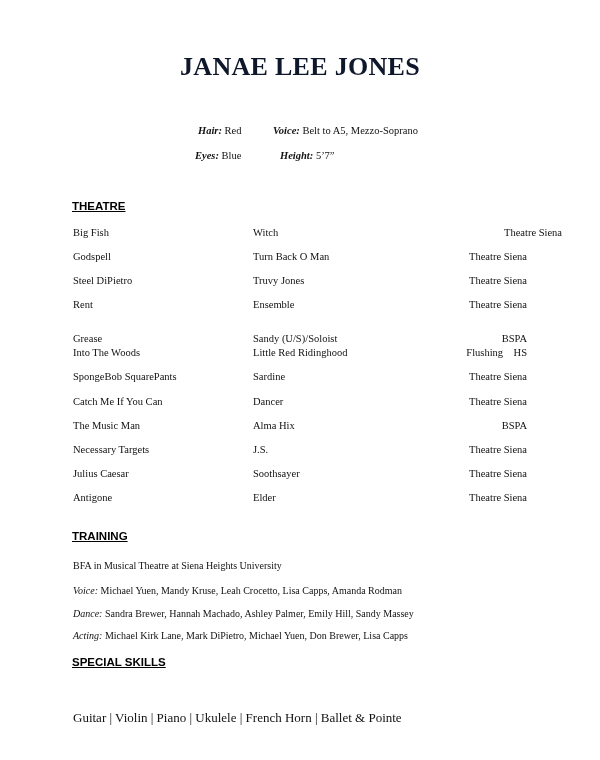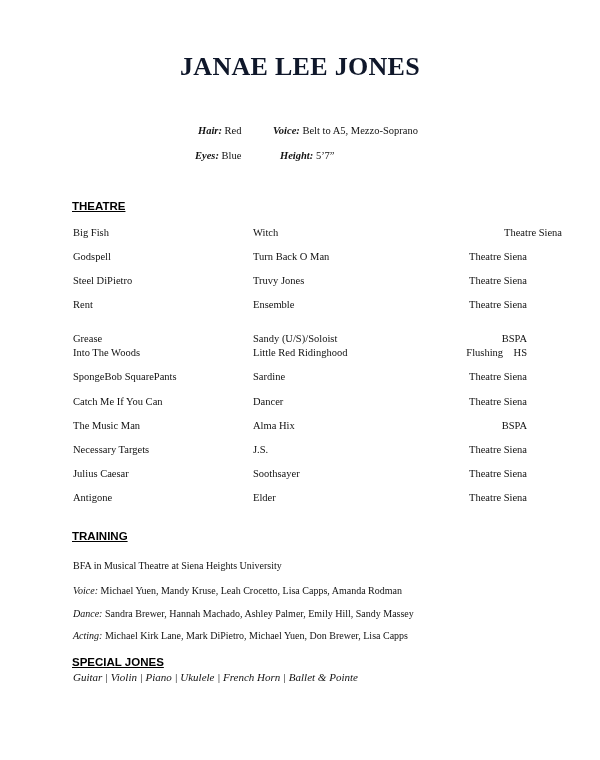--- a/index.html
+++ b/index.html
@@ -113,16 +113,16 @@
   </div>
   <div class="line" style="top:608px;">
     <i>Dance:</i>
     <span>Sandra Brewer, Hannah Machado, Ashley Palmer, Emily Hill, Sandy Massey</span>
   </div>
   <div class="line" style="top:630px;font-family:Liberation Serif, serif;">
     <i>Acting:</i>
     <span>Michael Kirk Lane, Mark DiPietro, Michael Yuen, Don Brewer, Lisa Capps</span>
   </div>
 
-  <div class="sec" style="top:656px;">SPECIAL JONES</div>
-  <div class="line" style="top:671px; font-size:11px;font-style:italic;">Guitar | Violin | Piano | Ukulele | French Horn | Ballet &amp; Pointe</div>
+  <div class="sec" style="top:656px;">SPECIAL SKILLS</div>
+  <div class="line" style="top:710px; font-size:13px;">Guitar | Violin | Piano | Ukulele | French Horn | Ballet &amp; Pointe</div>
 
 </div>
 
 </body></html>

